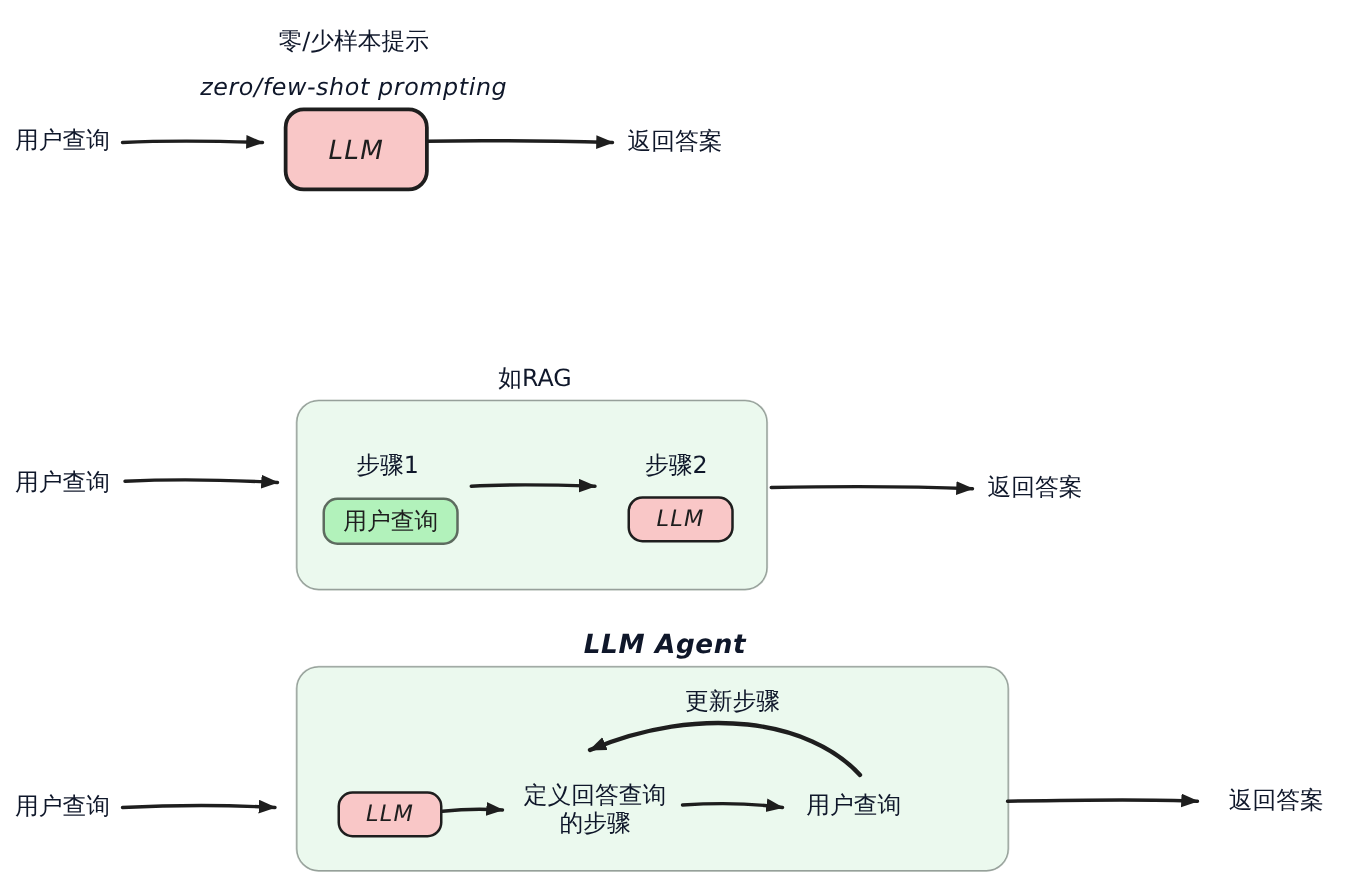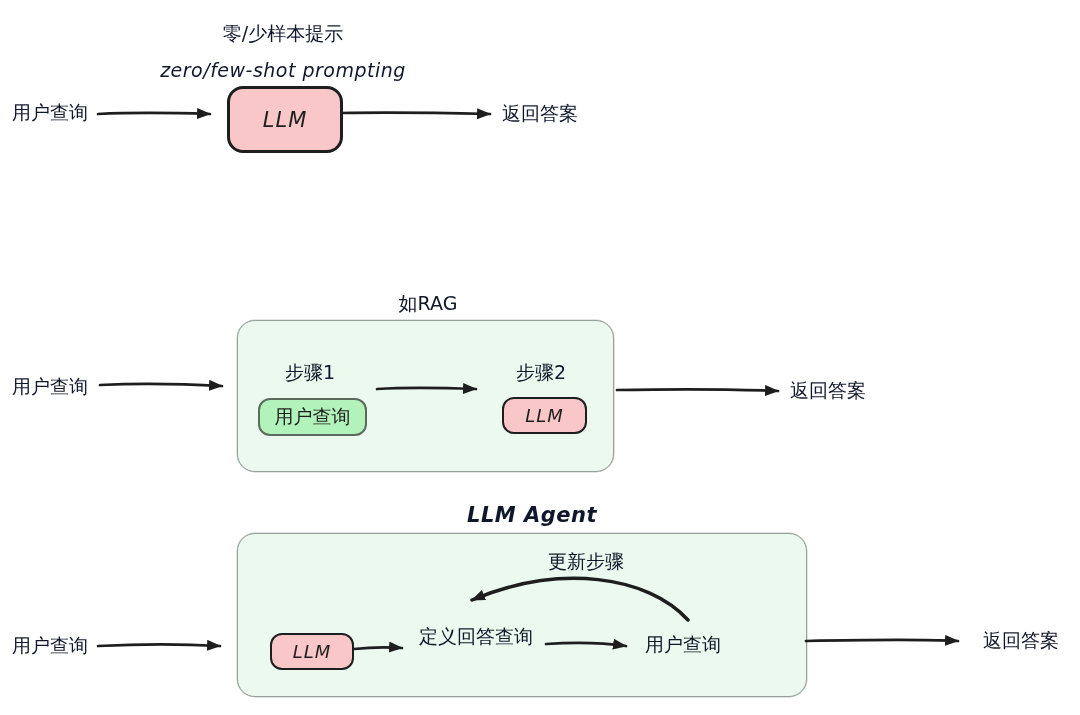--- a/index.html
+++ b/index.html
@@ -106,19 +106,20 @@
     </div>
     <div class="label" style="left:790px;top:379px;">返回答案</div>
 
     <div class="label centered hand" style="left:442px;top:493px;width:180px;font-size:21px;font-weight:bold;">LLM Agent</div>
     <div class="label" style="left:12px;top:634px;">用户查询</div>
     <div class="pill pill-pink" style="left:270px;top:633px;width:80px;height:33px;">
       <span class="pill-text-llm">LLM</span>
     </div>
     <div class="label centered" style="left:402px;top:625px;width:148px;">
       <div>定义回答查询</div>
+      <div>的步骤</div>
     </div>
     <div class="label centered" style="left:633px;top:633px;width:100px;">用户查询</div>
     <div class="label centered" style="left:536px;top:550px;width:100px;">更新步骤</div>
     <div class="label" style="left:983px;top:629px;">返回答案</div>
 
   </div>
 </div>
 
 </body></html>

